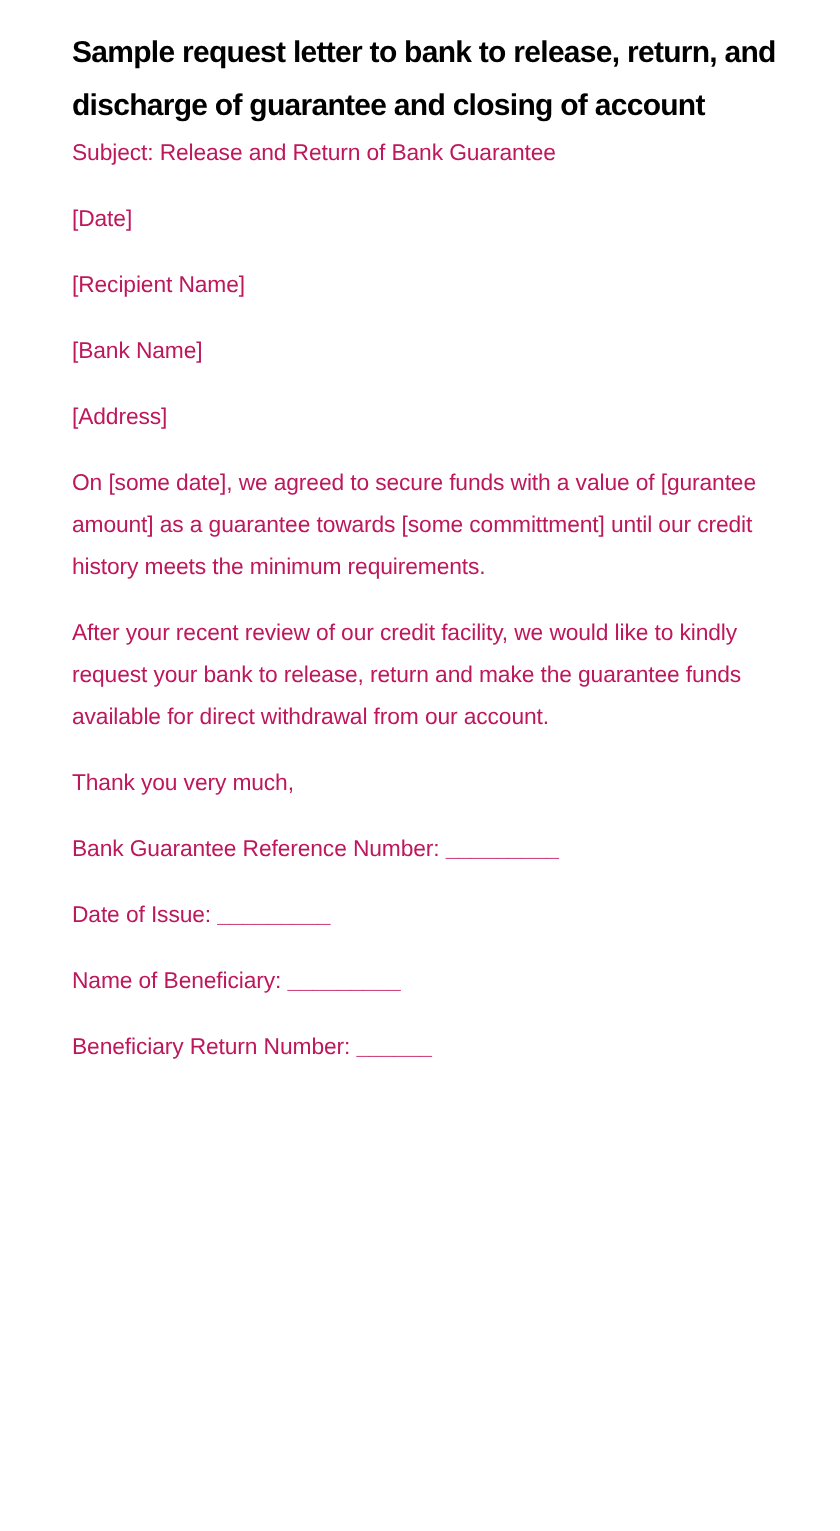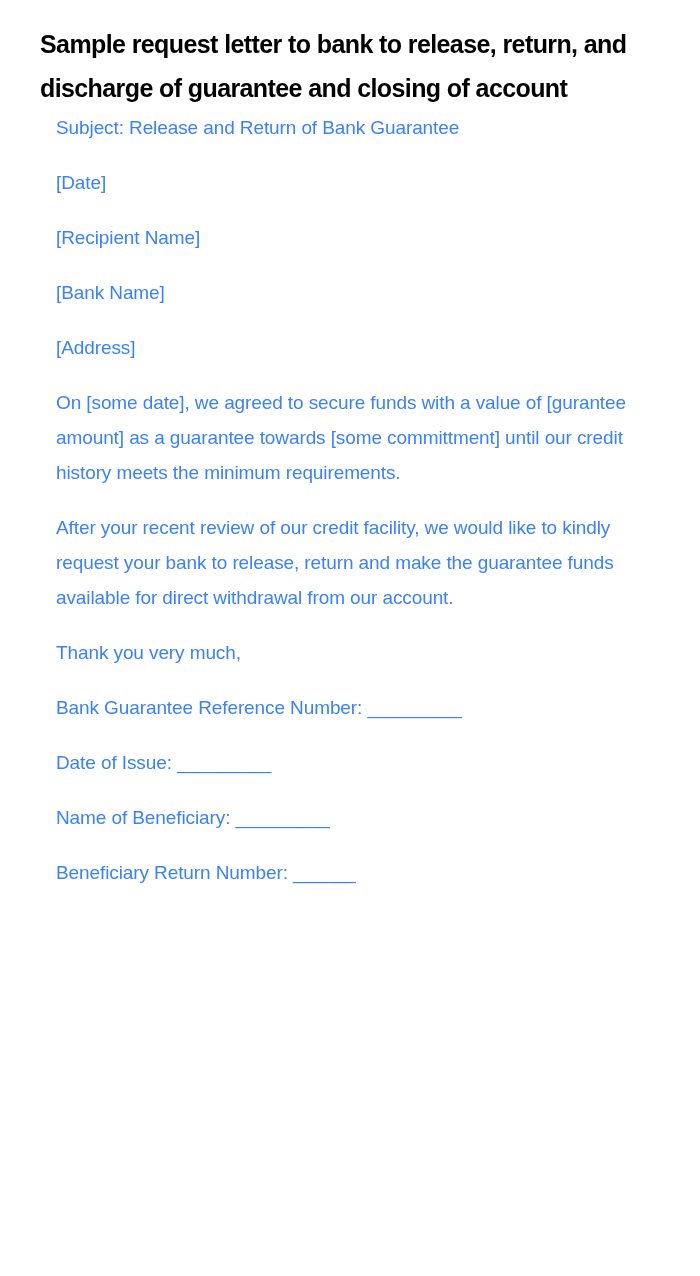--- a/index.html
+++ b/index.html
@@ -8,46 +8,47 @@
       background: #ffffff;
     }
     body {
       width: 700px;
       height: 1276px;
       overflow: hidden;
       font-family: "Liberation Sans", sans-serif;
       color: #111111;
     }
     .page {
-      padding: 22px 40px 0 40px;
+      padding: 22px 40px 0 60px;
     }
     .title {
       font-family: "Liberation Sans", sans-serif;
       font-weight: bold;
       font-size: 25px;
       line-height: 44px;
       letter-spacing: -0.6px;
       margin: 0 0 0 0;
       color: #000000;
     }
     .p {
       font-size: 19px;
       line-height: 35px;
-      margin: 0 0 20px 16px;
+      margin: 0 0 20px 0;
       letter-spacing: -0.1px;
-      color: #3b82f6;
+      color: #be185d;
     }
     .p.first {
       margin-top: 0;
     }
     .field-label {
       display: inline;
     }
     .blank {
       display: inline;
+      font-weight: bold;
     }
   </style>
 </head>
 <body>
 
 <div class="page">
   <h1 class="title">Sample request letter to bank to release, return, and discharge of guarantee and closing of account</h1>
 
   <p class="p first">Subject: Release and Return of Bank Guarantee</p>
   <p class="p">[Date]</p>

